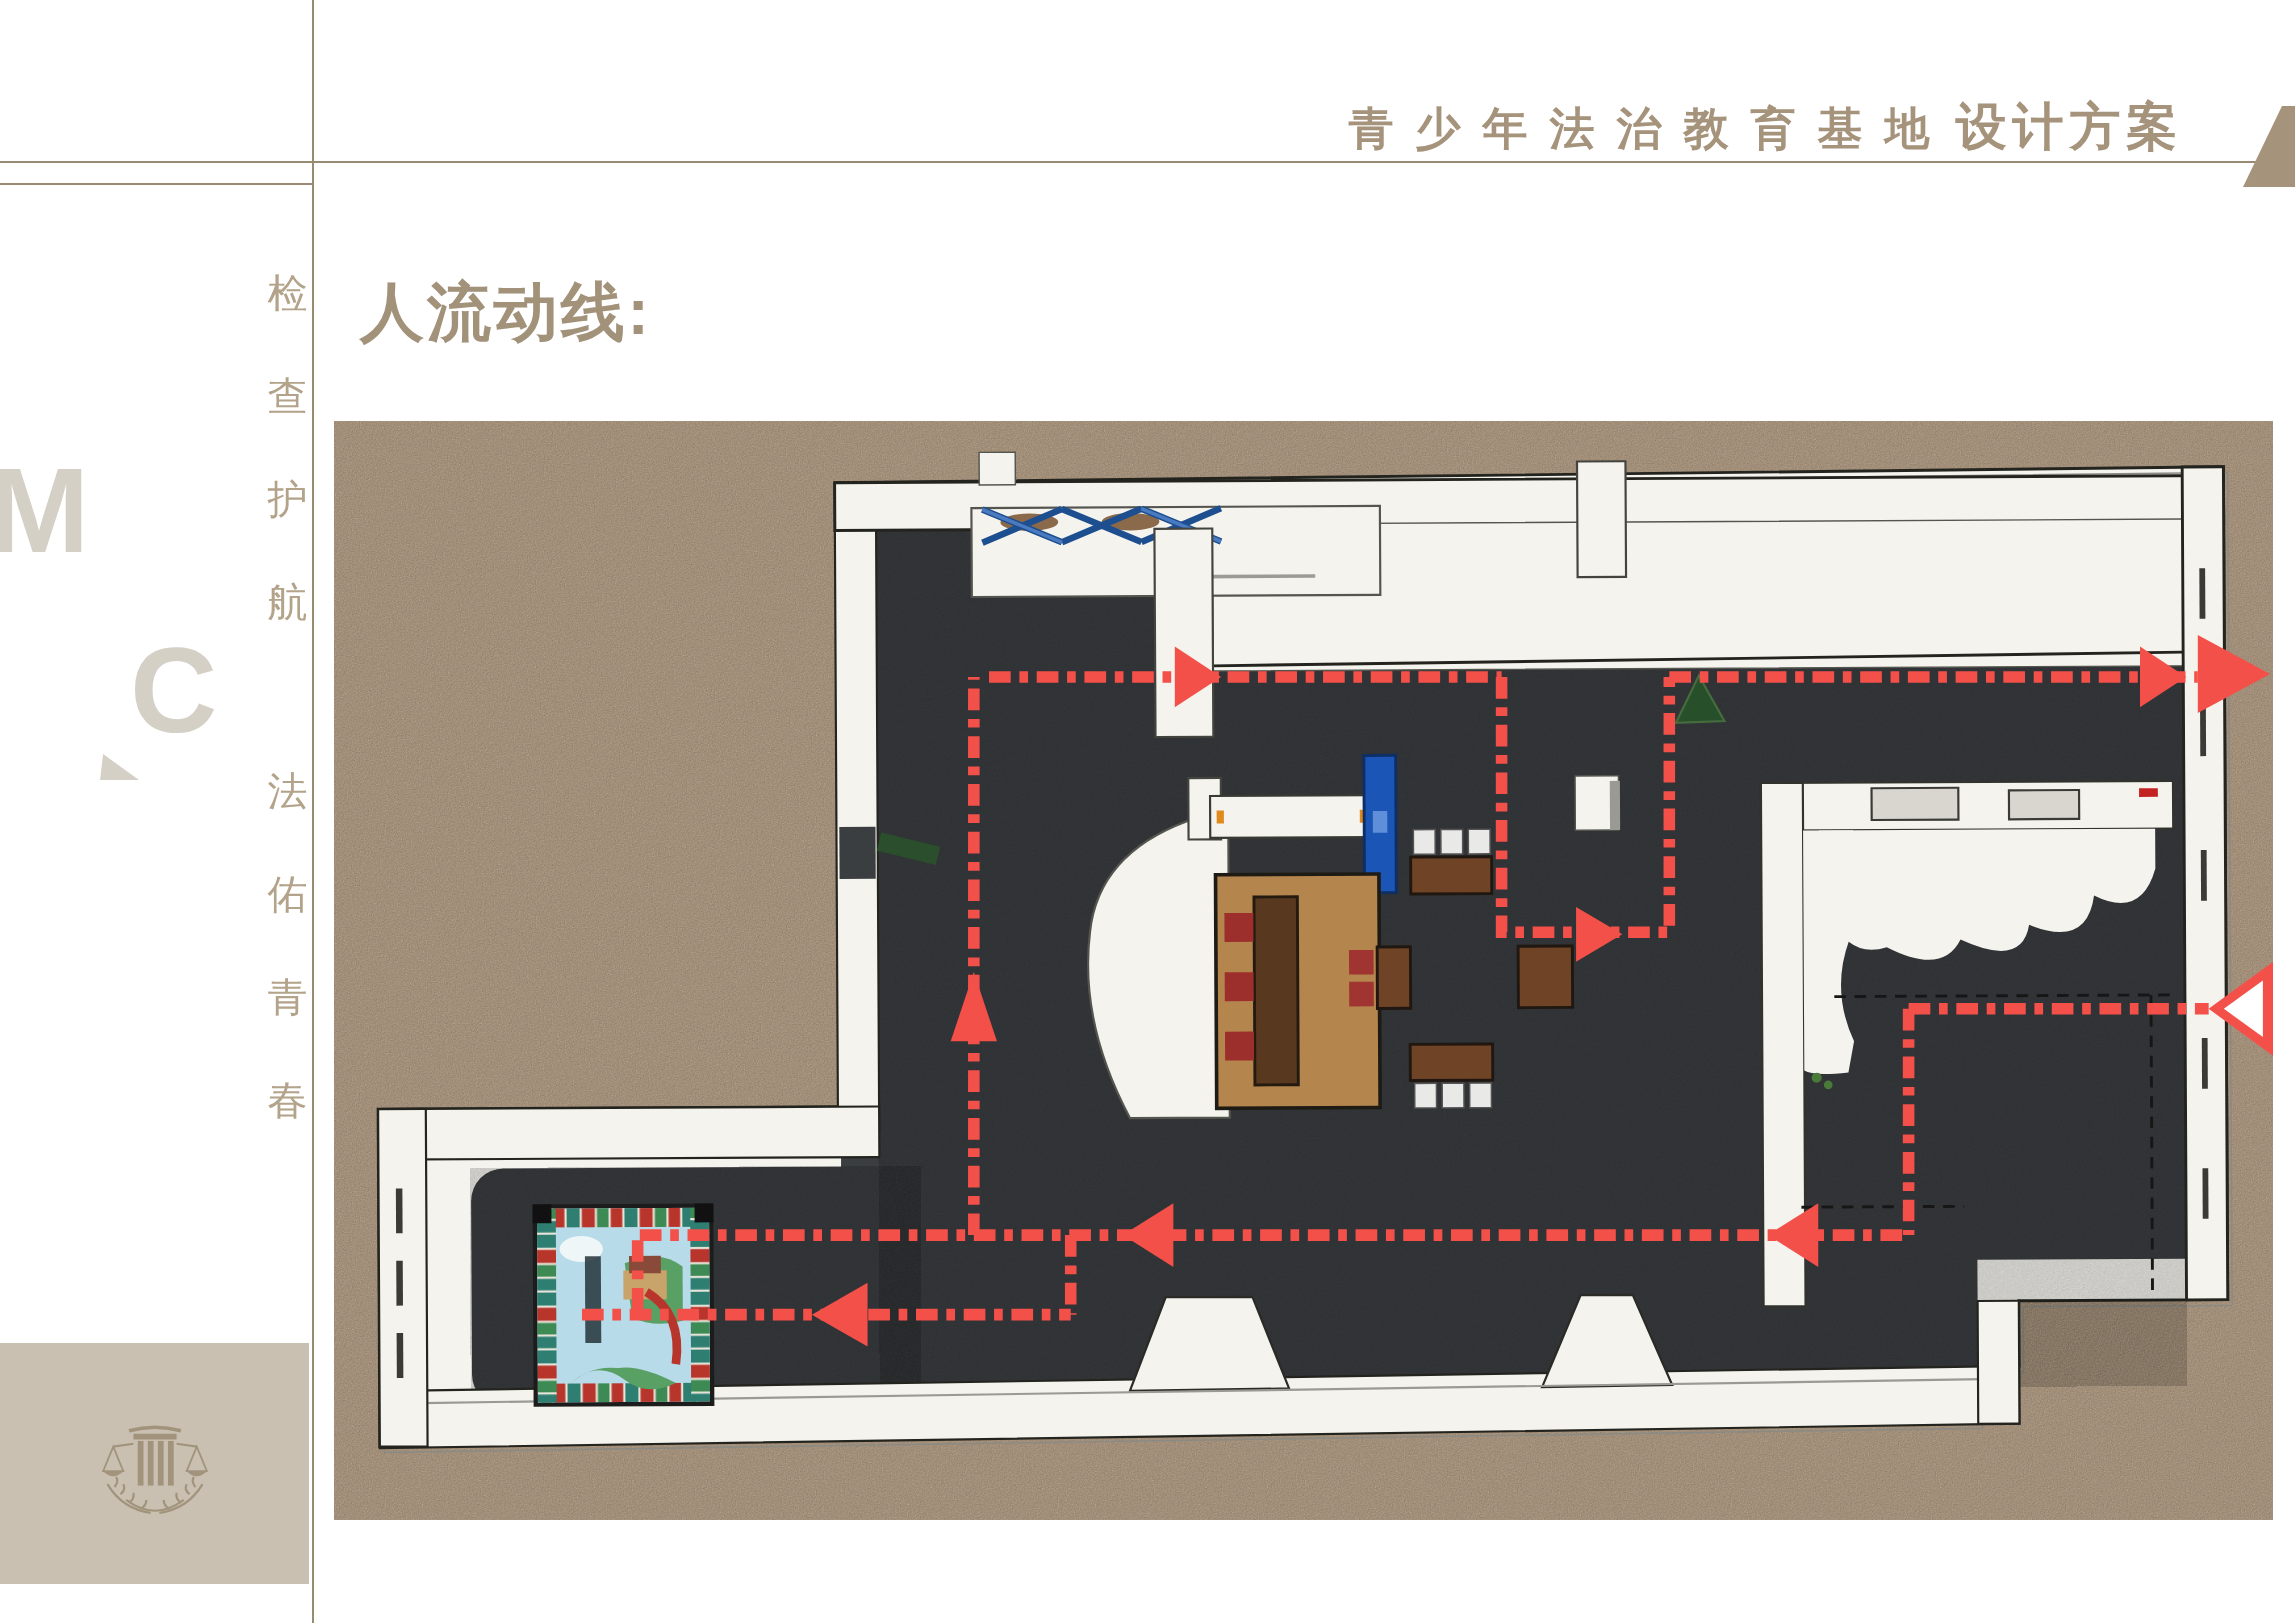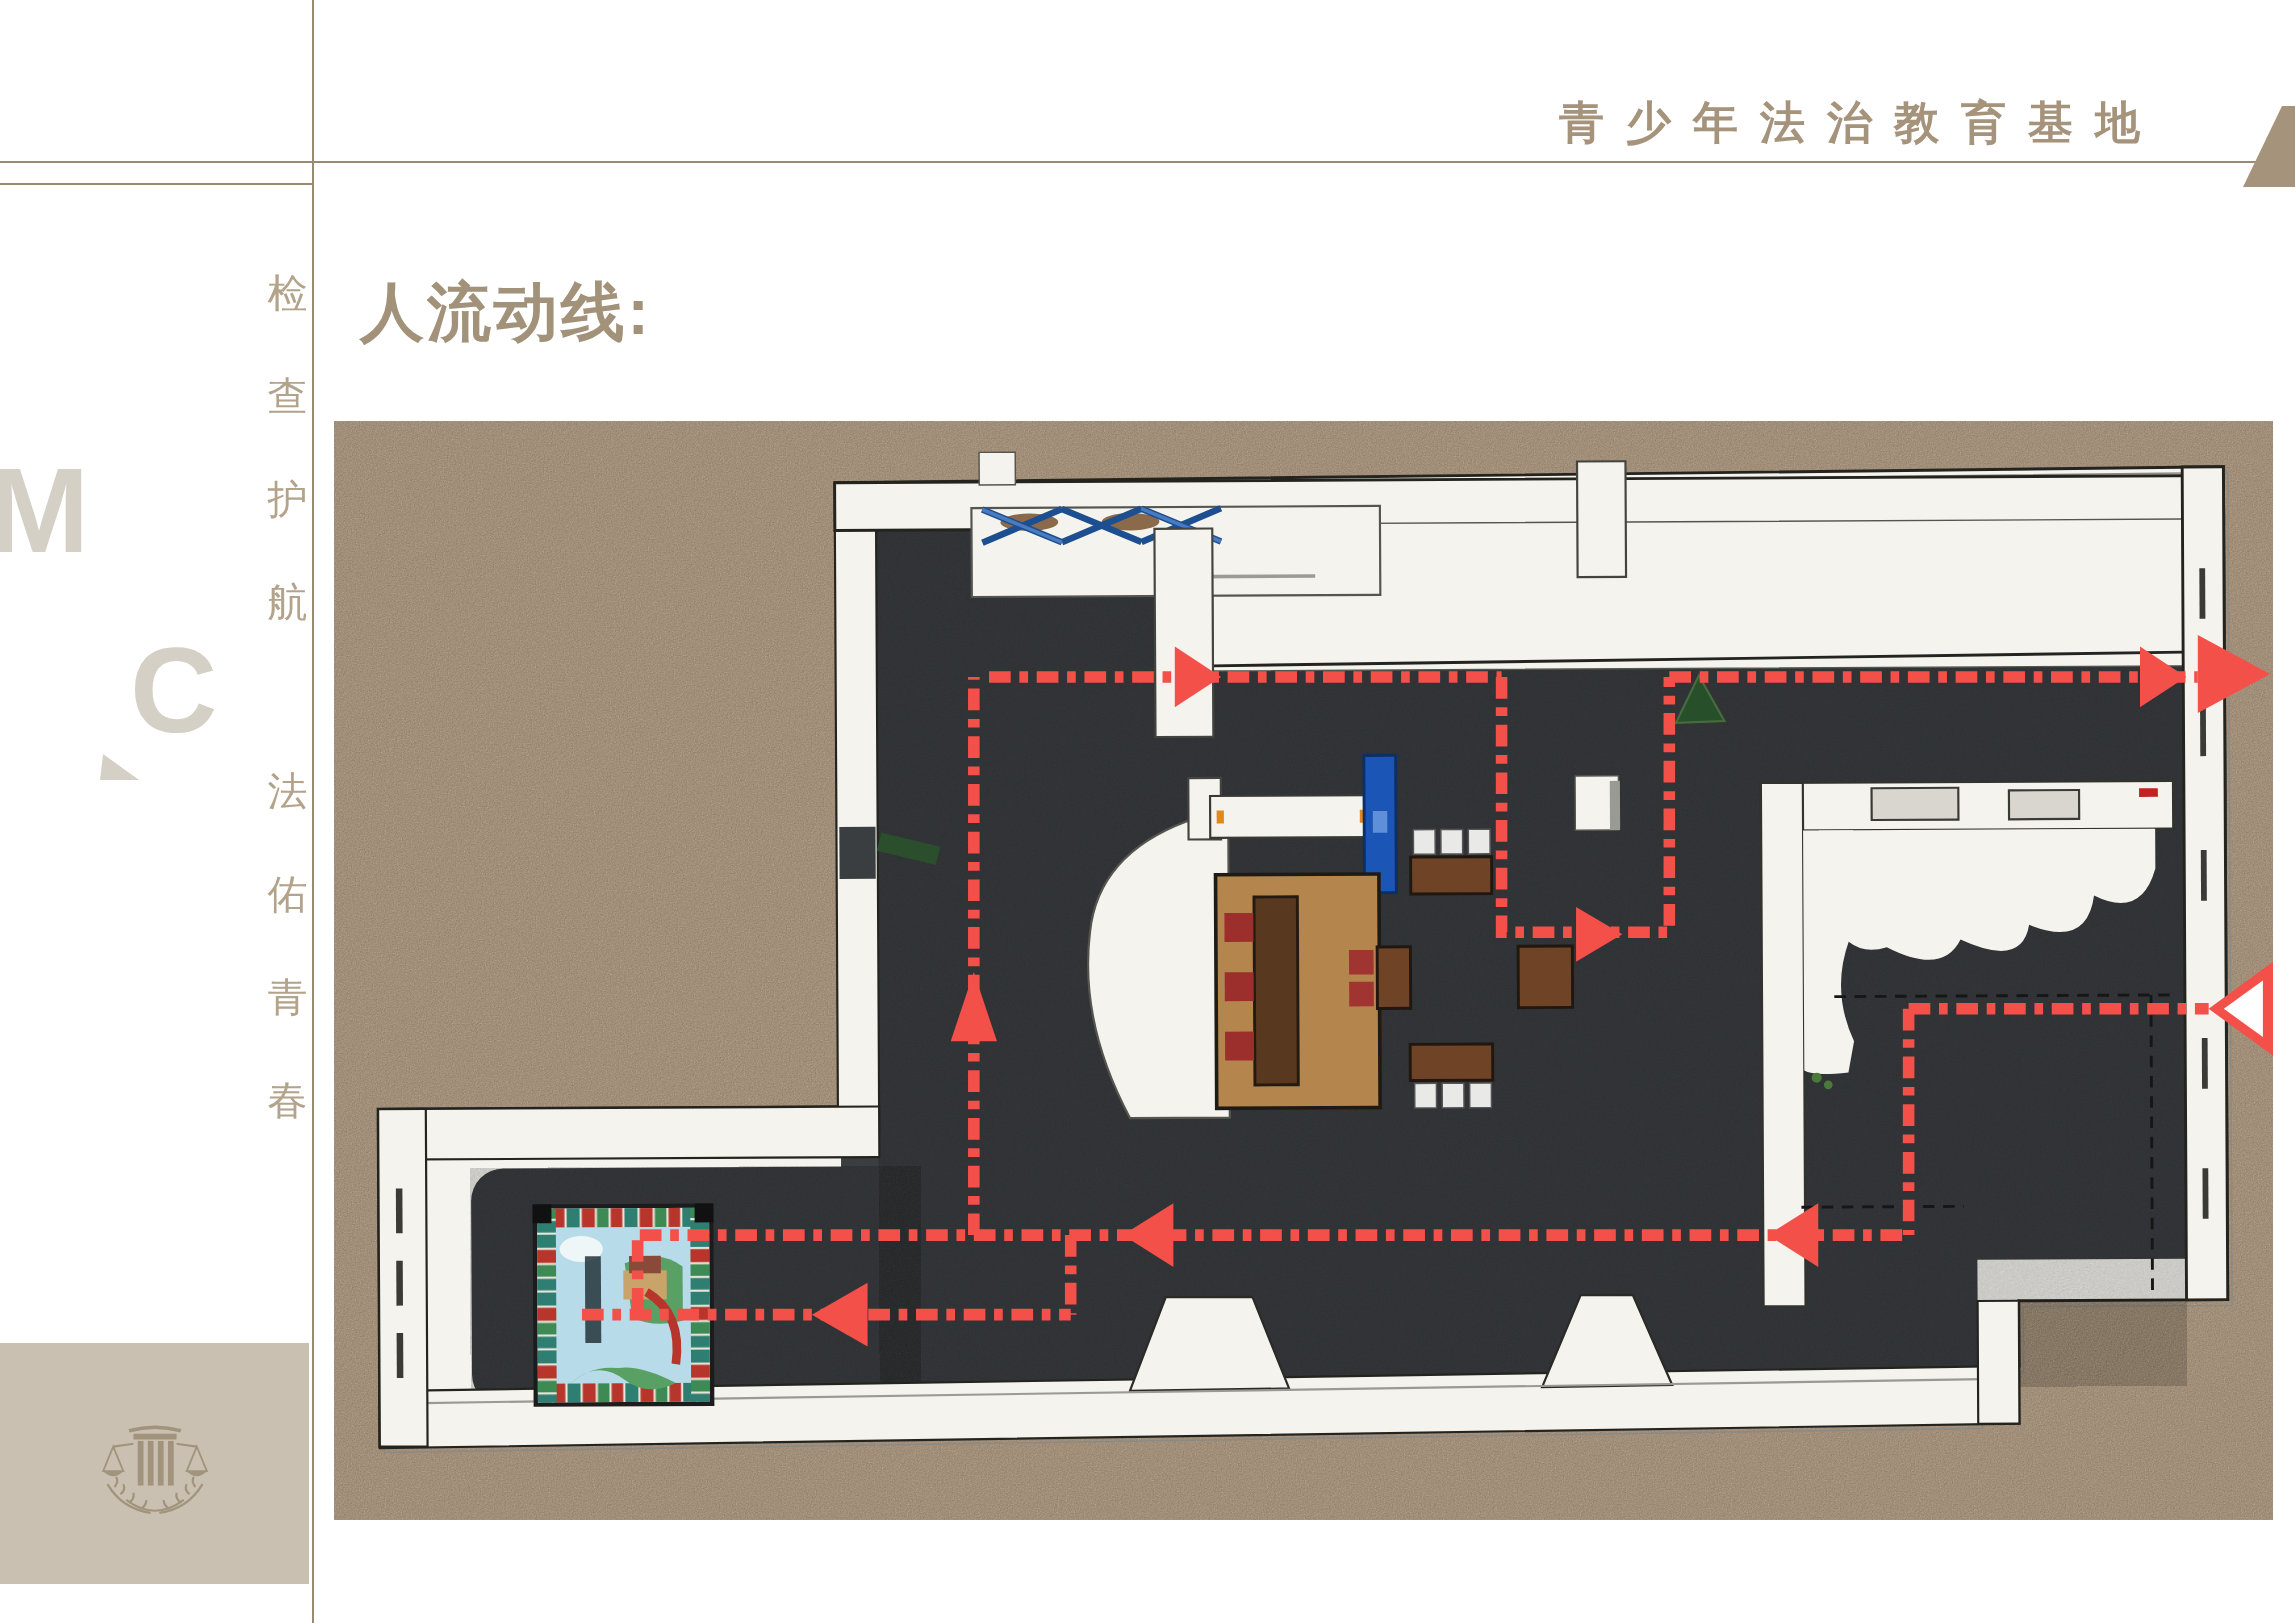--- a/index.html
+++ b/index.html
@@ -3,21 +3,21 @@
 <meta charset="utf-8">
 <style>
   html,body{margin:0;padding:0;background:#fff;}
   #stage{position:relative;width:2295px;height:1623px;background:var(--page-bg,#fff);overflow:hidden;
          font-family:"Liberation Sans",sans-serif;}
   
   .vrule{position:absolute;left:312px;top:0;width:2.2px;height:1623px;background:var(--rule,#998a72);}
   .hrule1{position:absolute;left:0;top:161px;width:2295px;height:2.2px;background:var(--rule,#998a72);}
   .hrule2{position:absolute;left:0;top:183px;width:312px;height:2.2px;background:var(--rule,#998a72);}
   
-  .hdr{position:absolute;top:93px;right:43px;display:flex;align-items:baseline;white-space:nowrap;gap:21px;}
+  .hdr{position:absolute;top:93px;right:43px;display:flex;align-items:baseline;white-space:nowrap;}
   .hdr-serif{font-family:"Liberation Serif",serif;font-weight:600;font-size:45px;letter-spacing:22px;
              color:var(--accent,#a6937b);}
   .hdr-bold{font-weight:900;font-size:51px;letter-spacing:5.8px;color:var(--accent,#a6937b);margin-left:4.3px;}
   .hdr-wedge{position:absolute;right:0;top:106px;width:52px;height:81px;background:var(--accent,#a6937b);
              clip-path:polygon(75% 0,100% 0,100% 100%,0 100%);}
   
   .letterM{position:absolute;left:-11.6px;top:440px;font-weight:900;font-size:121px;color:var(--logo-gray,#d5d0c6);}
   .letterC{position:absolute;left:130px;top:620px;font-weight:900;font-size:121px;color:var(--logo-gray,#d5d0c6);}
   .ltri{position:absolute;left:100px;top:754px;width:39px;height:26px;background:var(--logo-gray,#d5d0c6);
         clip-path:polygon(8% 0,100% 100%,0 100%);}
@@ -40,20 +40,21 @@
 <body>
 
 <div id="stage">
 
   <div class="vrule"></div>
   <div class="hrule1"></div>
   <div class="hrule2"></div>
 
   <div class="hdr">
     <span class="hdr-serif">青少年法治教育基地</span>
+    <span class="hdr-bold">设计方案</span>
     <span style="display:inline-block;width:69px;"></span>
   </div>
   <div class="hdr-wedge"></div>
 
   <div class="letterM">M</div>
   <div class="letterC">C</div>
   <div class="ltri"></div>
   <div class="slogan slogan-top">
       <span class="vchar">检</span>
       <span class="vchar">查</span>

